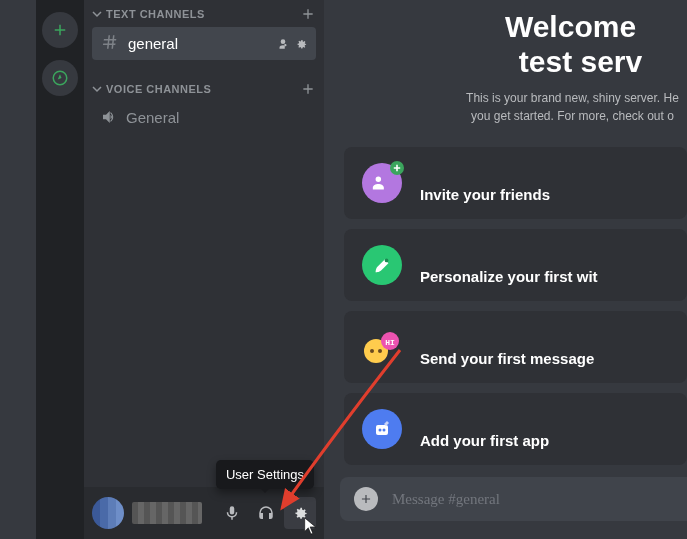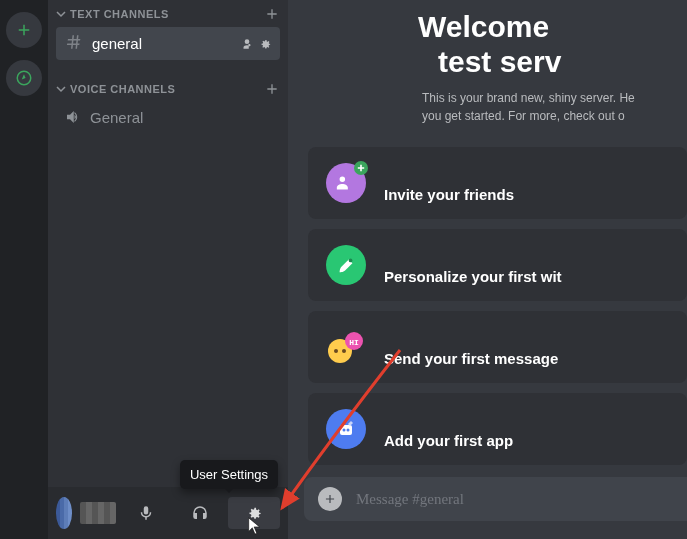--- a/index.html
+++ b/index.html
@@ -1,17 +1,17 @@
 <!DOCTYPE html>
 <html><head>
 <meta charset="utf-8">
 <style>
   * { box-sizing: border-box; margin: 0; padding: 0; }
   html, body { width: 687px; height: 539px; overflow: hidden; font-family: "Helvetica Neue", Arial, sans-serif; background:#36393f; color:#dcddde; }
-  .app { display:flex; width:100%; height:100%; }
+  .app { display:flex; width:100%; height:100%;padding-left:36px; }
 
   
   .rail { width:48px; background:#202225; padding-top:12px; display:flex; flex-direction:column; align-items:center; gap:12px; }
   .rail-btn { width:36px; height:36px; border-radius:50%; background:#36393f; display:flex; align-items:center; justify-content:center; cursor:pointer; }
   .rail-btn.g { color:#3ba55d; }
   .rail-btn svg { width:18px; height:18px; }
 
   
   .channels { width:240px; background:#2f3136; display:flex; flex-direction:column; position:relative; }
   .section-header { display:flex; align-items:center; justify-content:space-between; padding:6px 8px 4px 8px; color:#8e9297; font-size:11px; font-weight:600; letter-spacing:0.5px; cursor:pointer; }
@@ -26,32 +26,32 @@
   .chan .mini svg { width:14px; height:14px; color:#b9bbbe; }
   .voice-chan { display:flex; align-items:center; gap:8px; margin:1px 8px; padding:6px 8px; color:#8e9297; font-size:15px; cursor:pointer; }
   .voice-chan svg { width:18px; height:18px; }
 
   
   .user-footer { position:absolute; bottom:0; left:0; right:0; height:52px; background:#292b2f; display:flex; align-items:center; padding:0 8px; gap:4px; }
   .avatar-block { display:flex; align-items:center; gap:8px; flex:1; overflow:hidden; }
   .avatar { width:32px; height:32px; border-radius:50%; background:linear-gradient(90deg,#3b5998 0 25%,#4a6aa8 25% 50%,#5d7db8 50% 75%,#6e8ec8 75% 100%); }
   .uname { width:70px; height:22px; background:repeating-linear-gradient(90deg,#555 0 6px,#666 6px 12px); border-radius:2px; }
   .footer-icons { display:flex; gap:2px; }
-  .fbtn { width:52px; height:32px; border-radius:4px; display:flex; align-items:center; justify-content:center; color:#b9bbbe; cursor:pointer; position:relative; }
+  .fbtn { width:32px; height:32px; border-radius:4px; display:flex; align-items:center; justify-content:center; color:#b9bbbe; cursor:pointer; position:relative; }
   .fbtn.hover { background:#3a3c42; color:#dcddde; }
   .fbtn svg { width:18px; height:18px; }
 
   .tooltip { position:absolute; bottom:40px; right:2px; background:#18191c; color:#fff; font-size:13px; font-weight:500; padding:7px 10px; border-radius:5px; white-space:nowrap; box-shadow:0 4px 8px rgba(0,0,0,.4); }
   .tooltip::after { content:""; position:absolute; bottom:-4px; left:50%; margin-left:-4px; border:4px solid transparent; border-top-color:#18191c; border-bottom:none; }
 
   .cursor { position:absolute; width:14px; height:18px; pointer-events:none; z-index:10; }
 
   
   .main { flex:1; background:#36393f; display:flex; flex-direction:column; position:relative; overflow:hidden; }
-  .welcome { padding:10px 0 0 130px; position:relative; }
+  .welcome { padding:10px 0 0 130px; position:relative;text-align:center; }
   .wtitle { font-size:30px; font-weight:800; color:#fff; line-height:1.15; }
   .wtitle .l2 { padding-left:20px; display:block; }
   .wsub { font-size:12px; color:#b9bbbe; margin-top:10px; line-height:1.5; padding-left:4px; }
   .cards { margin:22px 0 0 20px; display:flex; flex-direction:column; gap:10px; }
   .card { background:#2f3136; border-radius:8px; padding:16px 18px; display:flex; align-items:flex-end; gap:18px; cursor:pointer; min-height:68px; }
   .card .cicon { width:40px; height:40px; border-radius:50%; display:flex; align-items:center; justify-content:center; flex-shrink:0; position:relative;font-family:Liberation Mono, monospace; }
   .card .ctext { color:#fff; font-weight:700; font-size:15px; }
 
   .composer { position:absolute; bottom:18px; left:16px; right:0; height:44px; background:#40444b; border-radius:8px 0 0 8px; display:flex; align-items:center; padding:0 14px; gap:14px;font-family:Liberation Serif, serif; }
   .composer .add { width:24px; height:24px; border-radius:50%; background:#b9bbbe; color:#40444b; display:flex; align-items:center; justify-content:center; cursor:pointer; }

